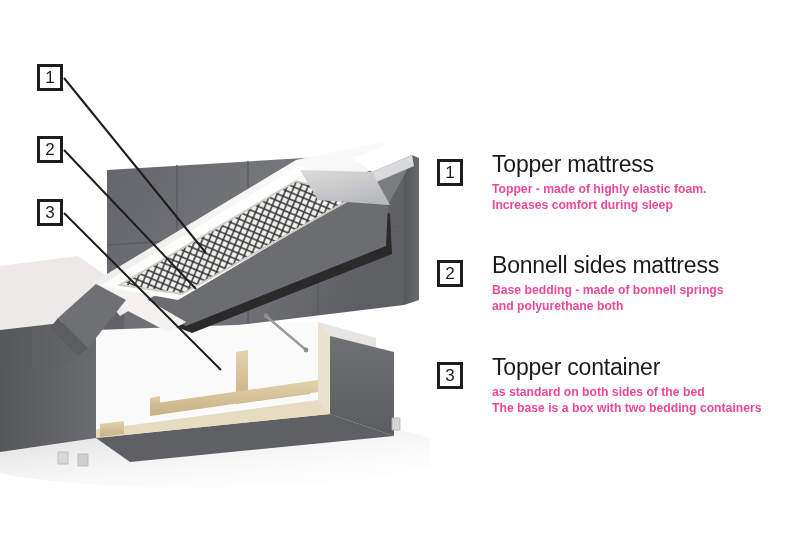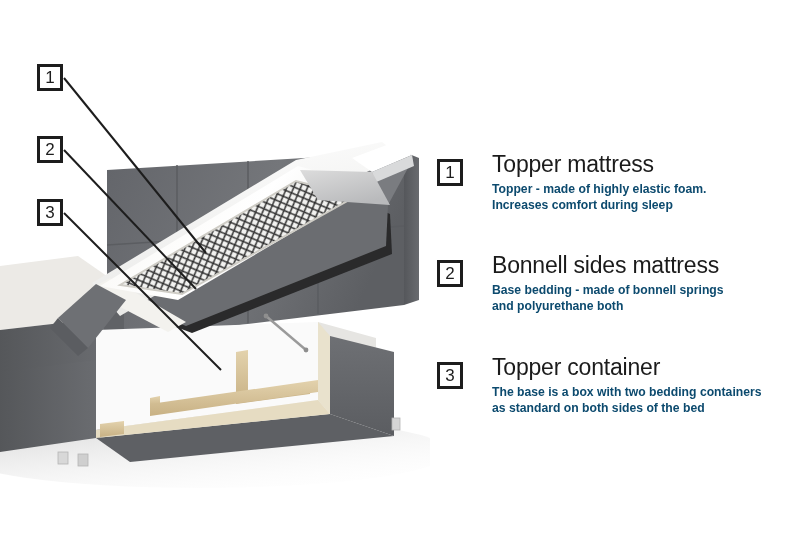--- a/index.html
+++ b/index.html
@@ -96,21 +96,21 @@
     font-weight: normal;
     color: #1b1b1b;
     letter-spacing: -0.2px;
     line-height: 1.08;
     white-space: nowrap;
     margin: 0 0 4px 0;
   }
   .legend-desc {
     font-size: 12.2px;
     font-weight: bold;
-    color: #0c4a6e;
+    color: #ec4899;
     line-height: 1.35;
     margin: 0;
   }
   .legend-desc span { display: block; white-space: nowrap; }
 </style>
 </head>
 <body>
 
 <div id="screenshot">
 
@@ -282,20 +282,20 @@
           <span>and polyurethane both</span>
         </div>
       </div>
     </div>
 
     <div class="legend-row" id="legend-row-2">
       <div class="legend-num">3</div>
       <div class="legend-text">
         <div class="legend-title">Topper container</div>
         <div class="legend-desc">
+          <span>as standard on both sides of the bed</span>
           <span>The base is a box with two bedding containers</span>
-          <span>as standard on both sides of the bed</span>
         </div>
       </div>
     </div>
 
   </div>
 </div>
 
 </body></html>

